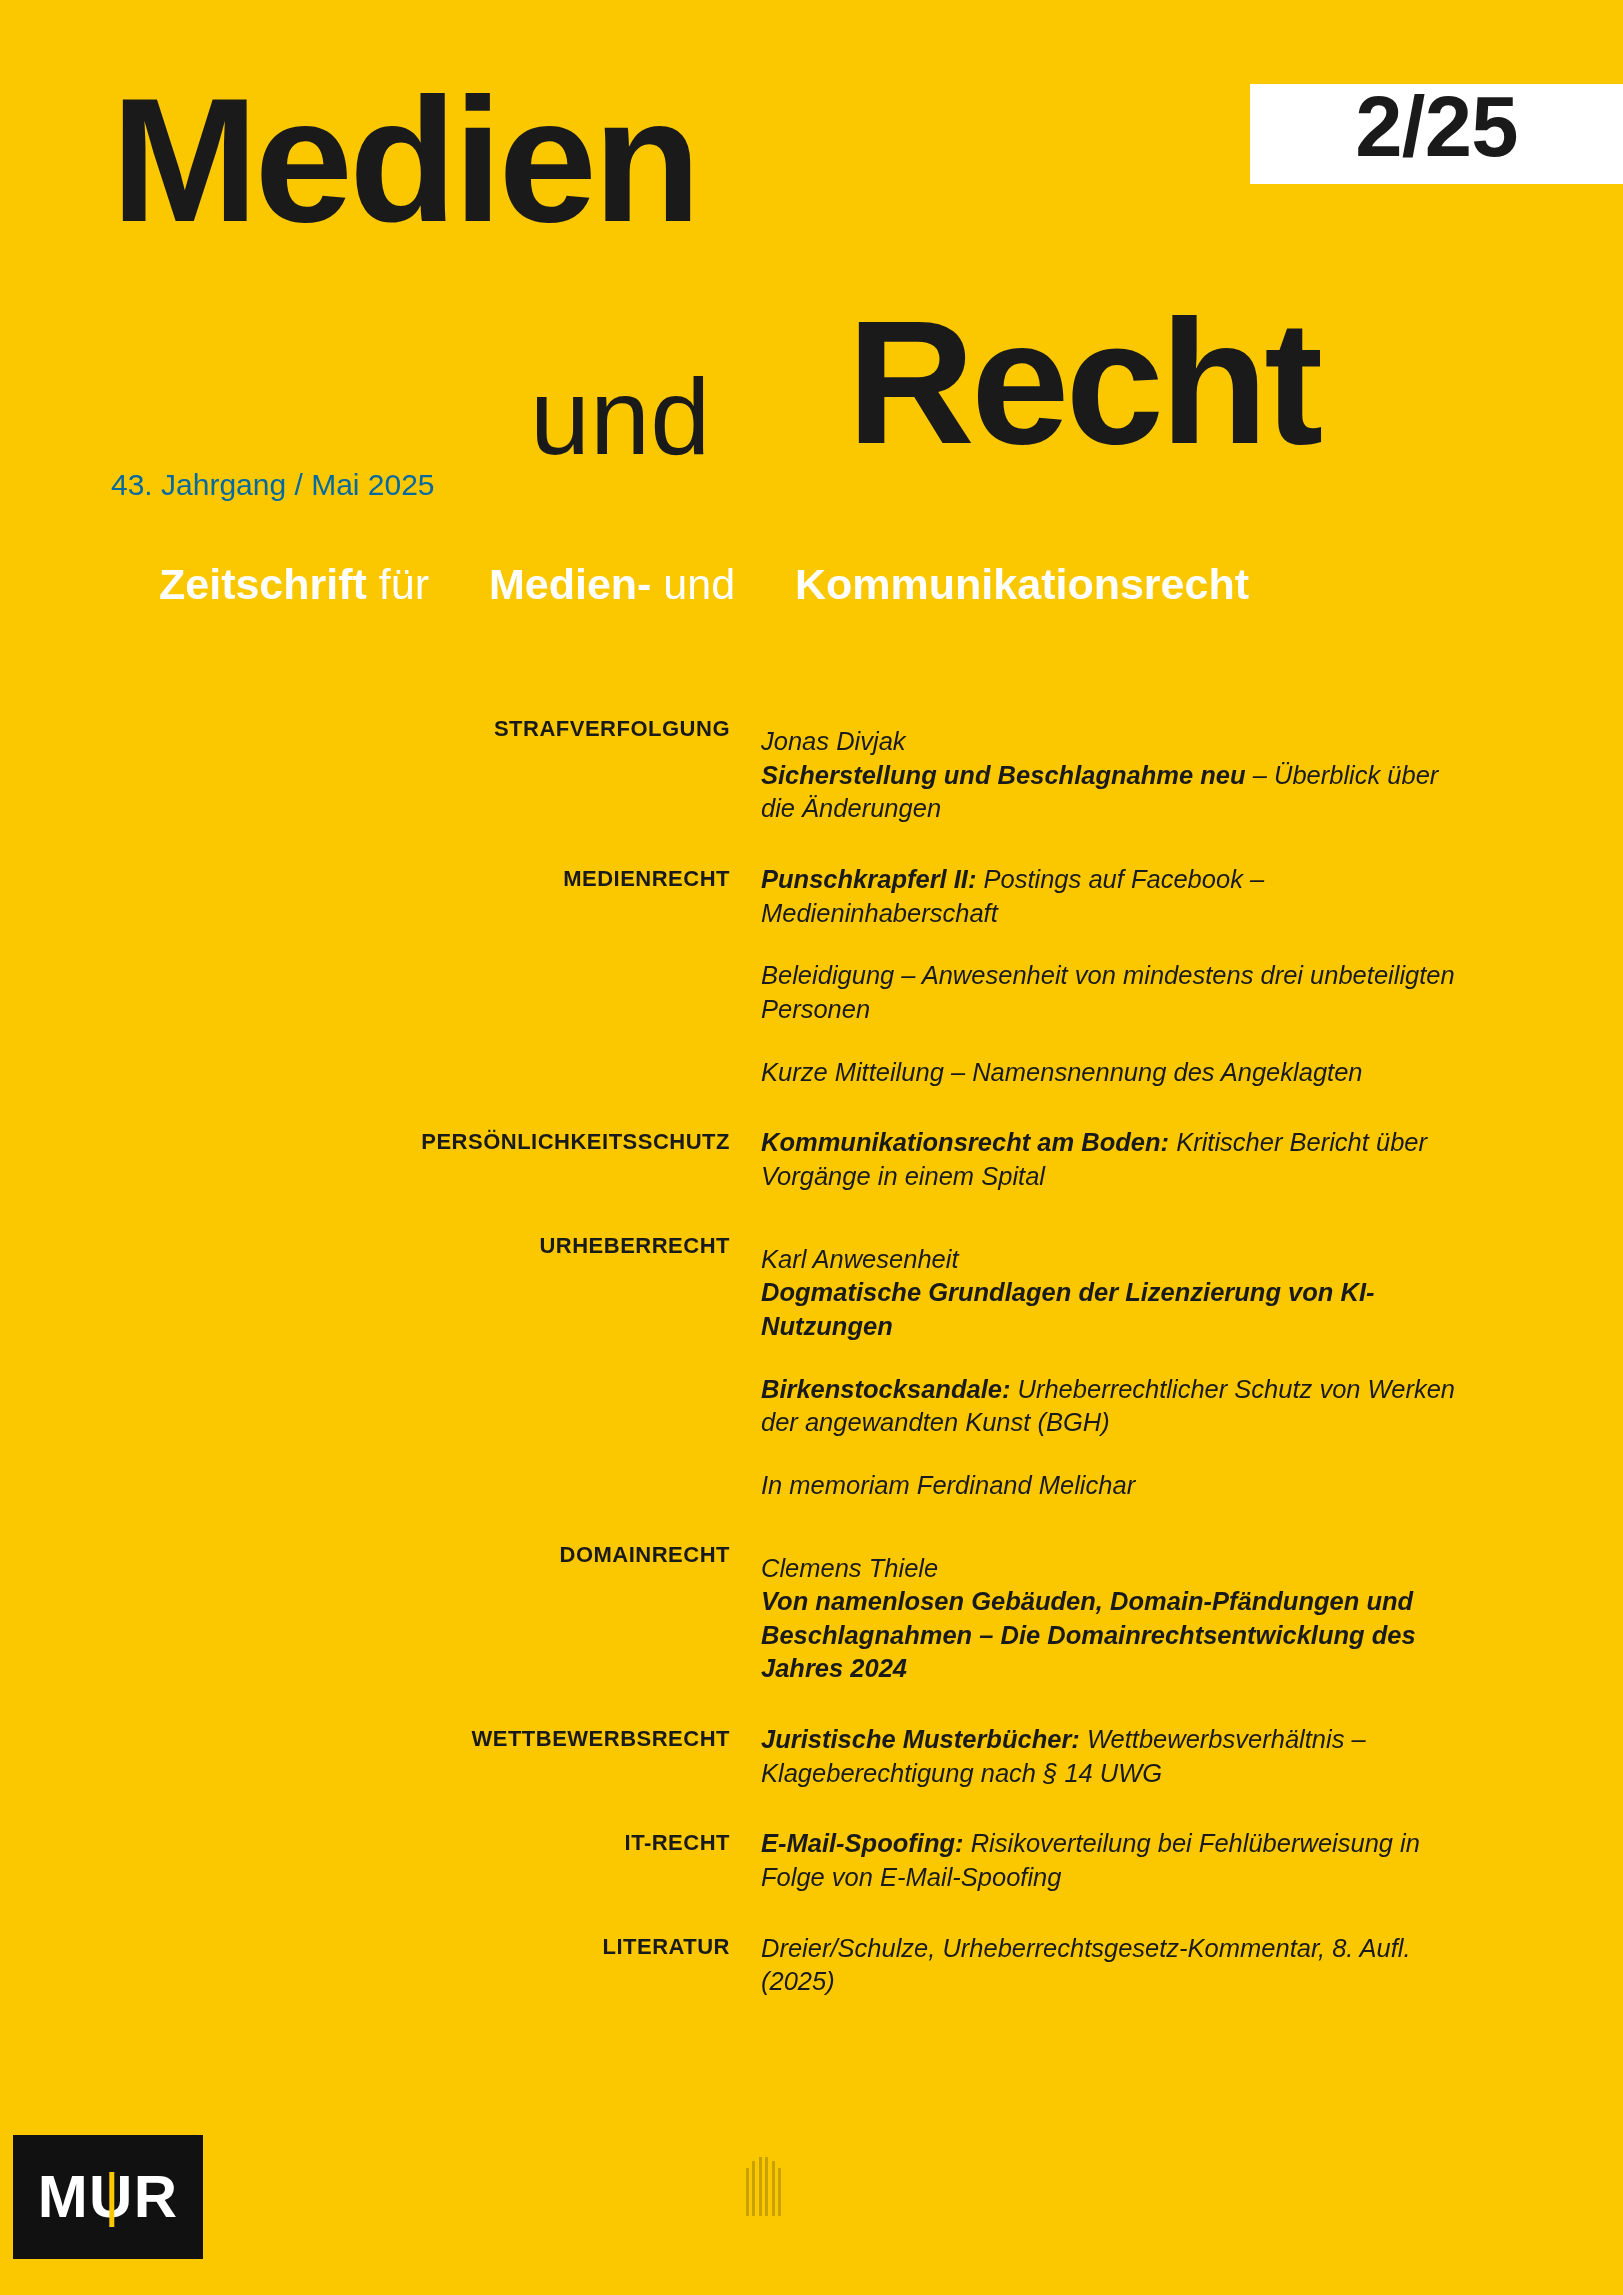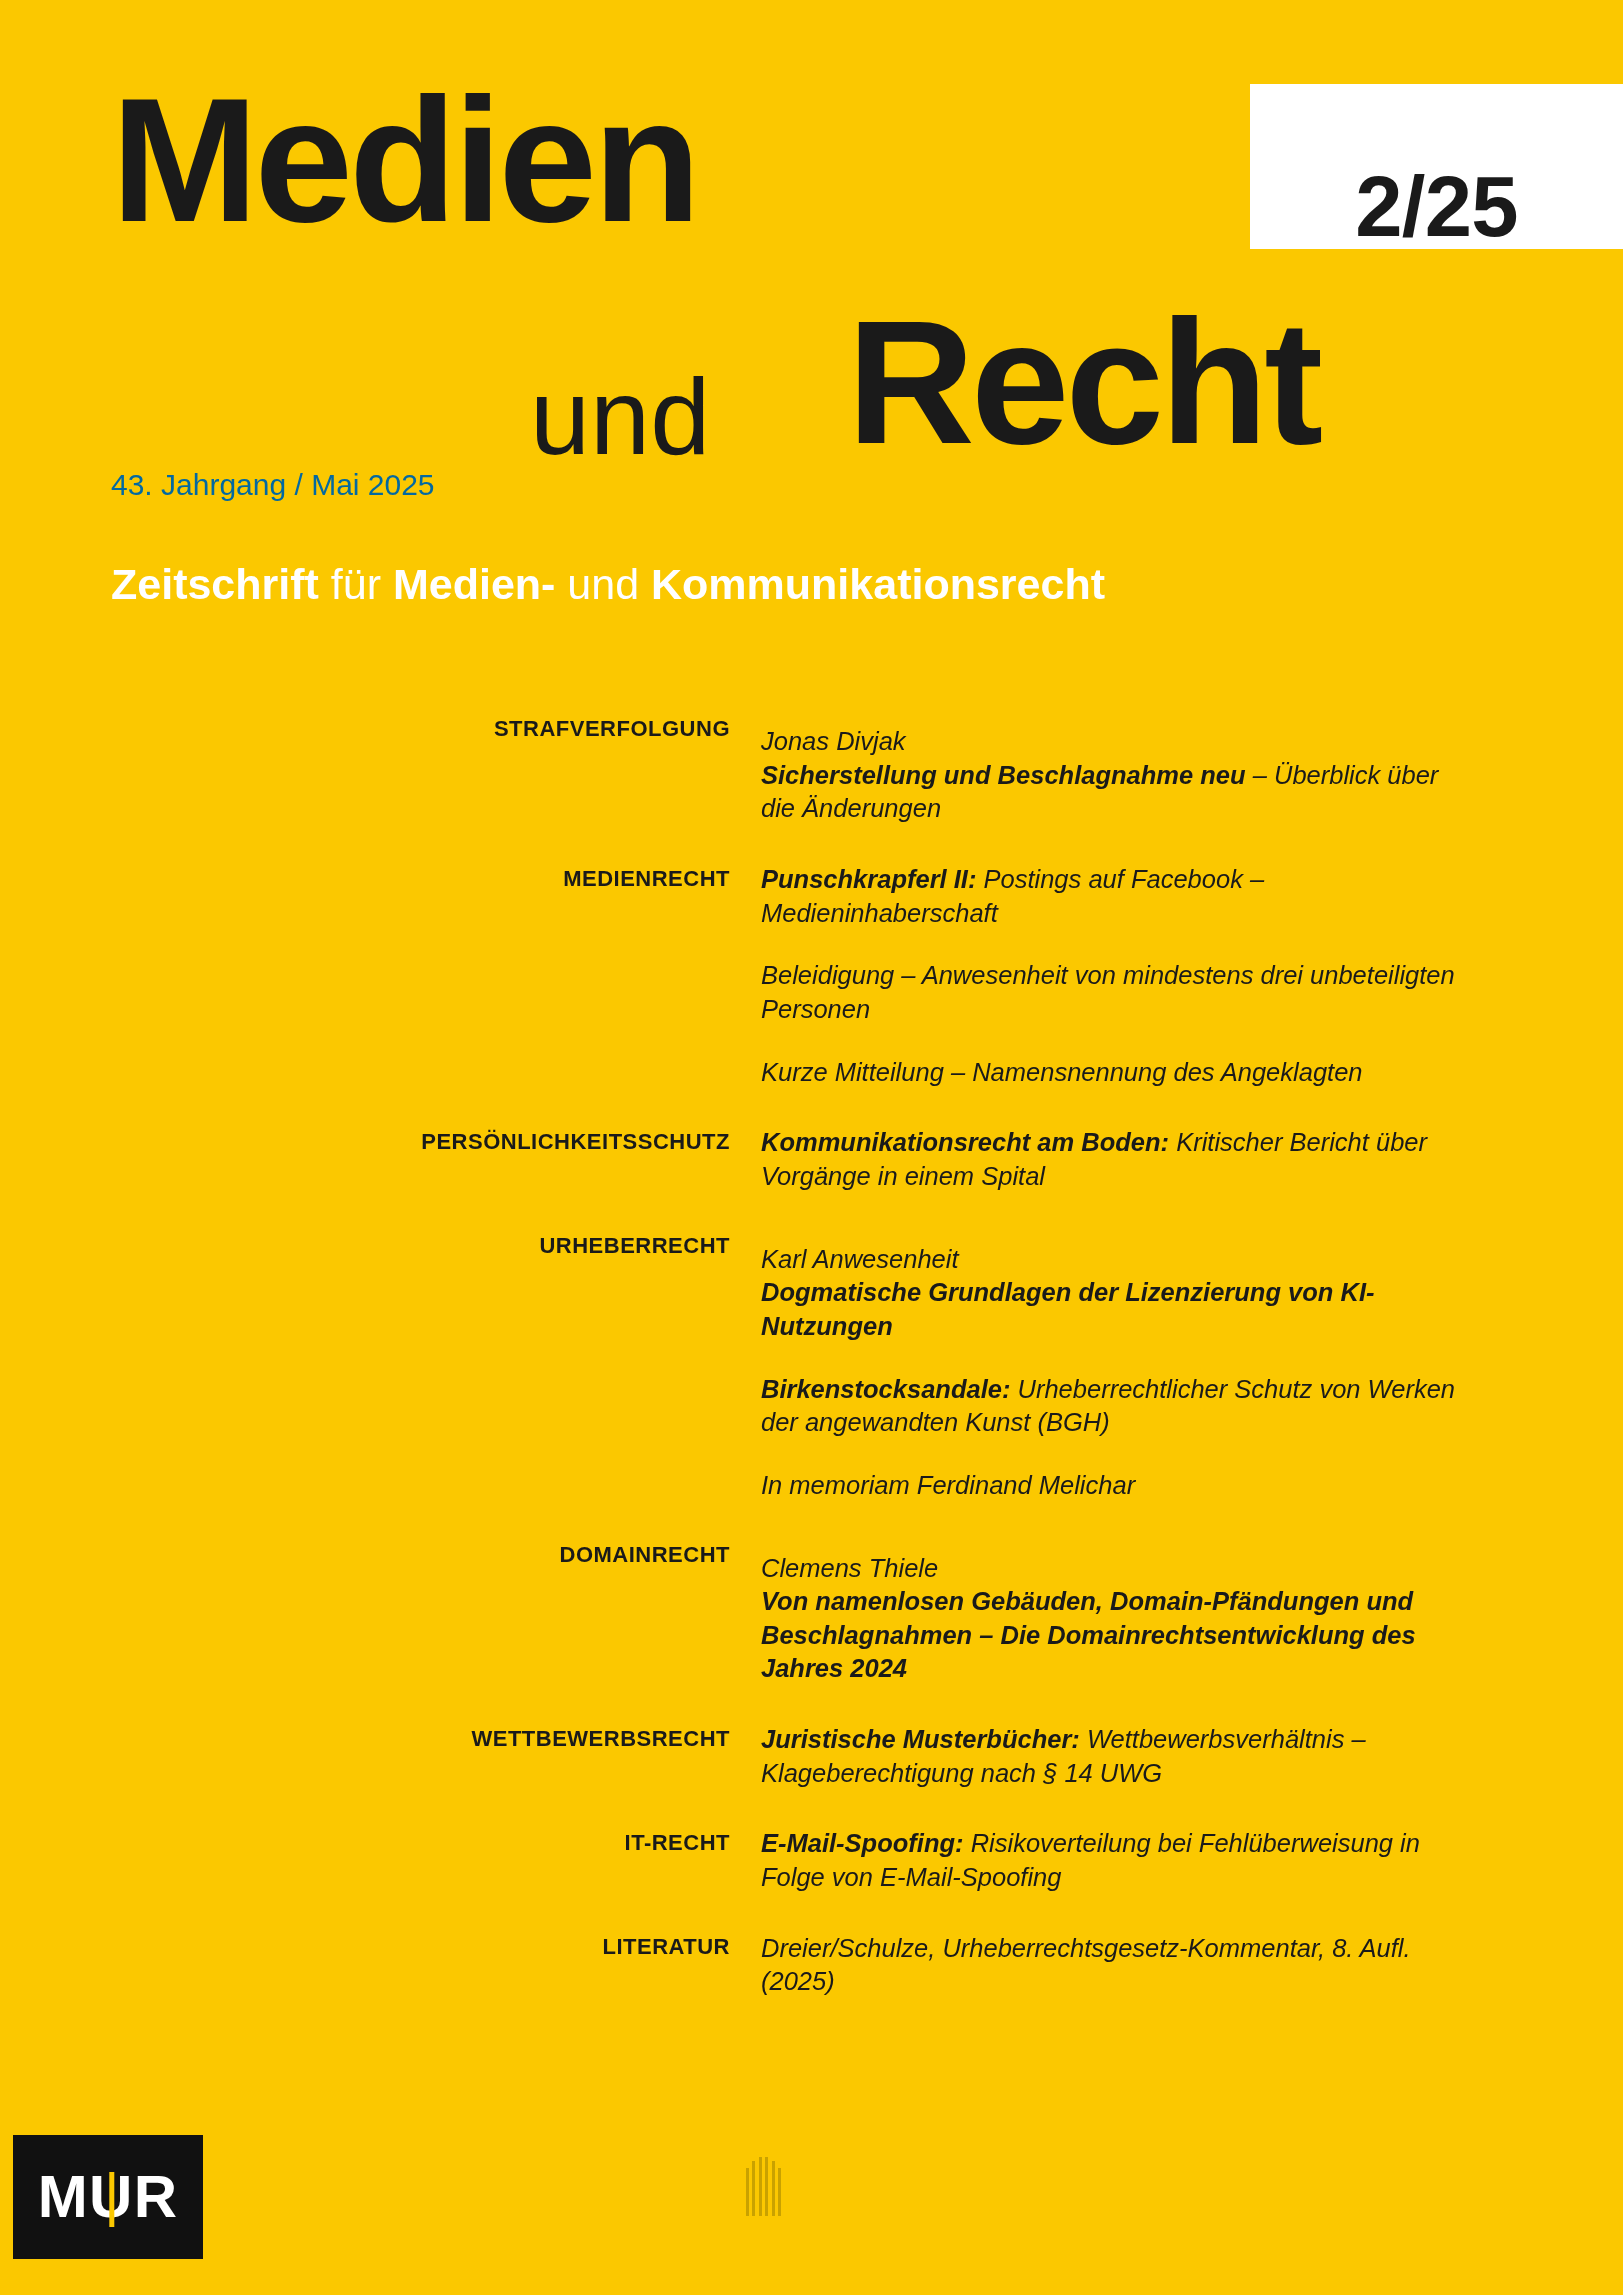--- a/index.html
+++ b/index.html
@@ -21,24 +21,24 @@
     left: 0;
     top: 0;
     width: 1623px;
     height: 667px;
   }
   .issue-box {
     position: absolute;
     right: 0;
     top: 84px;
     width: 373px;
-    height: 165px;
+    height: 100px;
     background: #FFFFFF;
     display: flex;
-    align-items: flex-end;
+    align-items: flex-start;
     justify-content: center;
   }
   .issue-box span {
     font-size: 85px;
     font-weight: bold;
     color: #1A1A1A;
     letter-spacing: -0.7px;
     line-height: 1;
   }
   .title-medien {
@@ -82,20 +82,21 @@
     position: absolute;
     left: 111px;
     top: 563px;
     font-size: 43px;
     color: #FFFFFF;
     line-height: 1;
     white-space: nowrap;
   }
   .subtitle b {
     font-weight: bold;
+    margin-left: 48px;
   }
 
   
   .contents {
     position: absolute;
     left: 0;
     top: 713px;
     width: 1485px;
   }
   .row {

